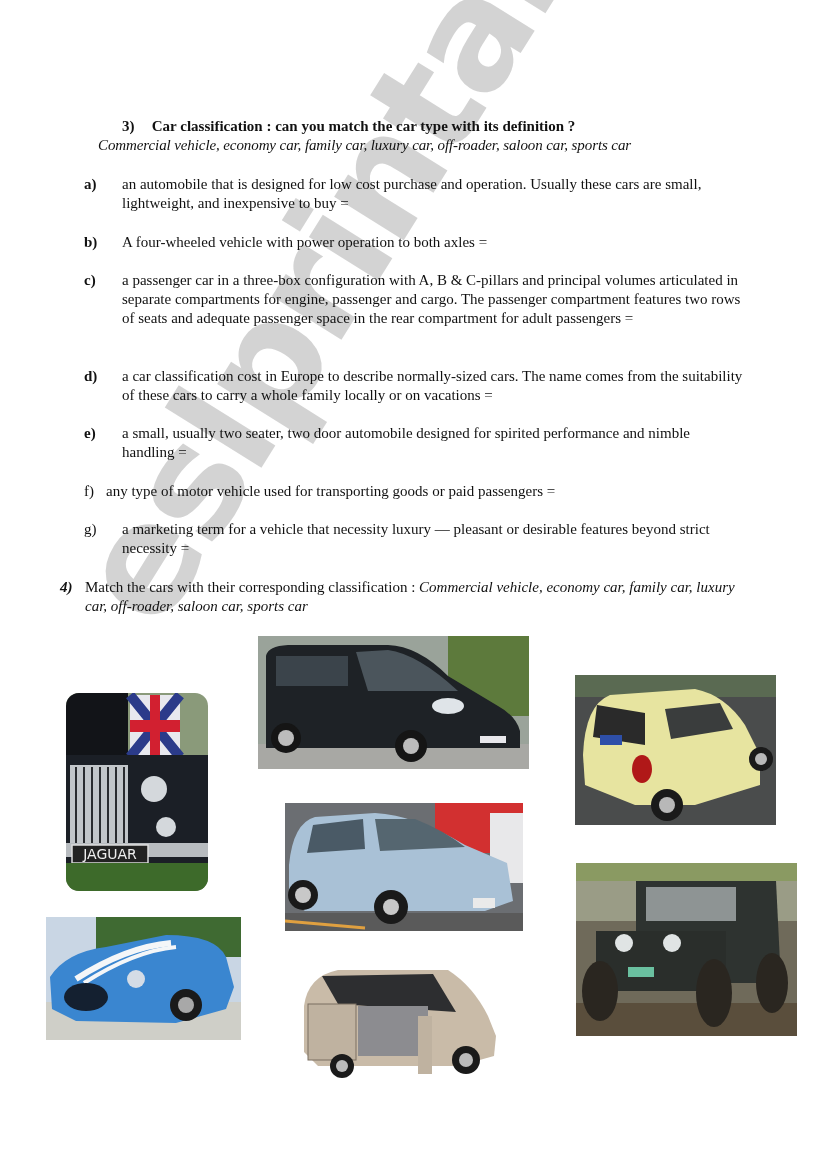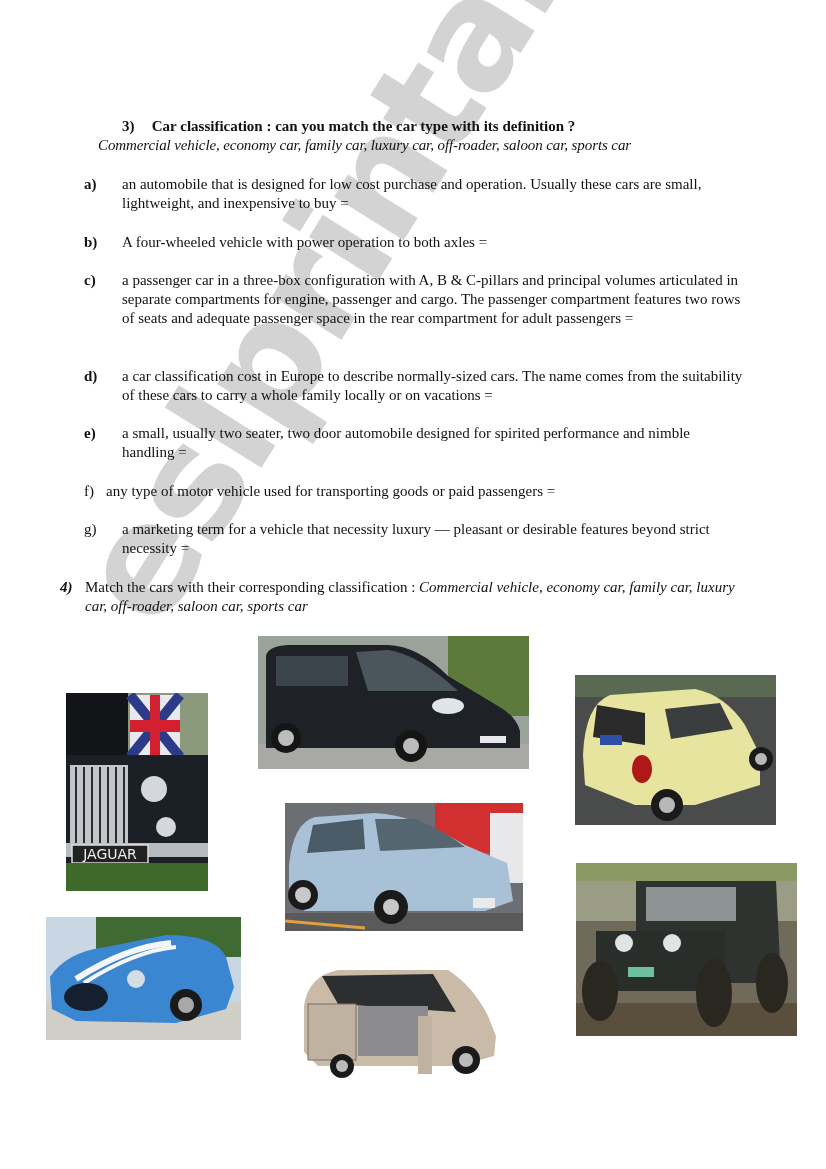--- a/index.html
+++ b/index.html
@@ -89,21 +89,21 @@
       <path d="M98 16 L130 14 Q160 18 200 55 L110 55 Z" fill="#4b555c"></path>
       <ellipse cx="190" cy="70" rx="16" ry="8" fill="#dfe4e8"></ellipse>
       <rect x="222" y="100" width="26" height="7" fill="#e8e8ec"></rect>
       <circle cx="28" cy="102" r="15" fill="#151515"></circle>
         <circle cx="28" cy="102" r="8" fill="#bcbcbc"></circle>
       <circle cx="153" cy="110" r="16" fill="#151515"></circle>
         <circle cx="153" cy="110" r="8" fill="#bcbcbc"></circle>
     </svg>
   </div>
 
-  <div class="photo" style="left:66px; top:693px; width:142px; height:198px;">
+  <div class="photo" style="left:66px; top:693px; width:142px; height:198px;border-radius:13px;">
     <svg viewBox="0 0 142 198" preserveAspectRatio="none">
       <rect width="142" height="198" fill="#8a9a7a"></rect>
       <rect x="0" y="0" width="62" height="62" fill="#121418"></rect>
       <rect x="64" y="2" width="50" height="62" fill="#e8e8ee"></rect>
       <path d="M64 2 L114 64 M114 2 L64 64" stroke="#2b3b8a" stroke-width="10"></path>
       <rect x="64" y="27" width="50" height="12" fill="#d22030"></rect>
       <rect x="84" y="2" width="10" height="62" fill="#d22030"></rect>
       <rect x="0" y="62" width="142" height="110" fill="#1b1f26"></rect>
       <rect x="4" y="72" width="58" height="80" fill="#c2c6ca"></rect>
       <g stroke="#2a2c30" stroke-width="2">

